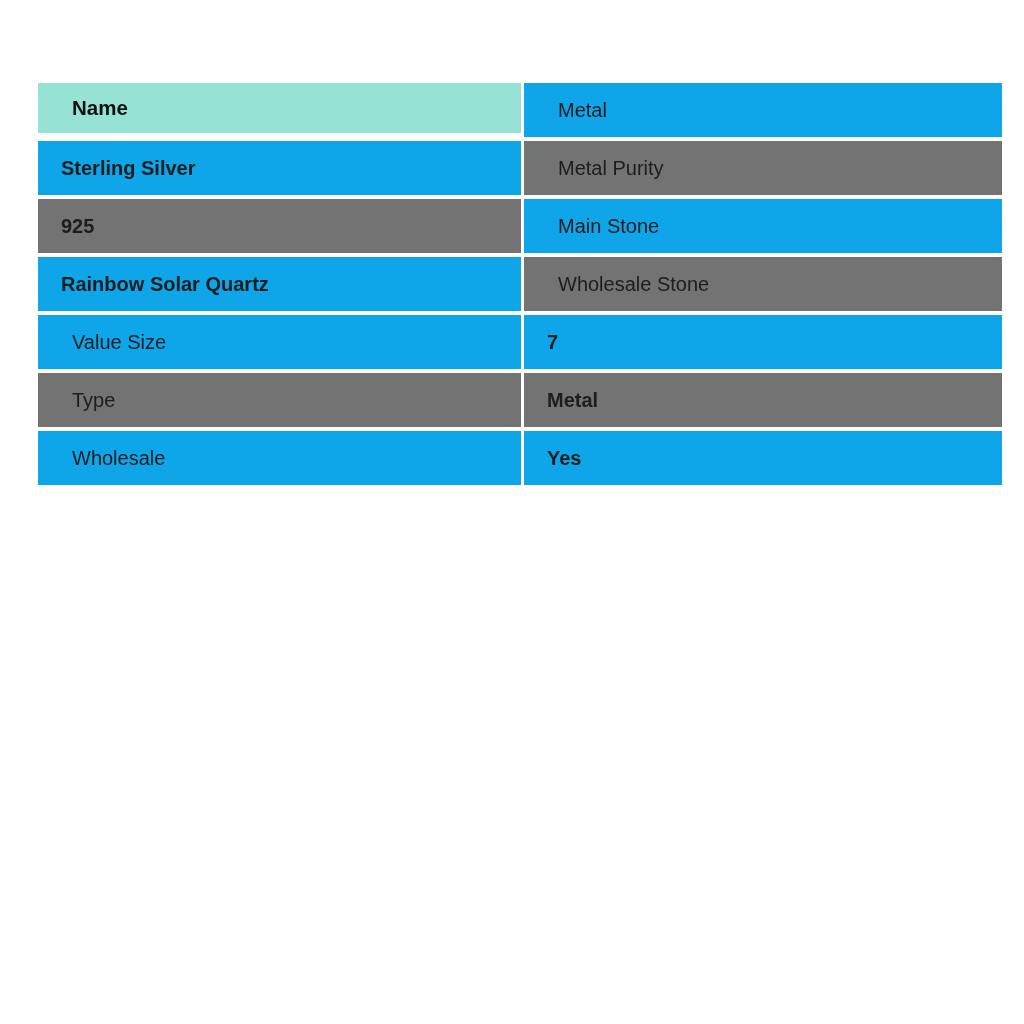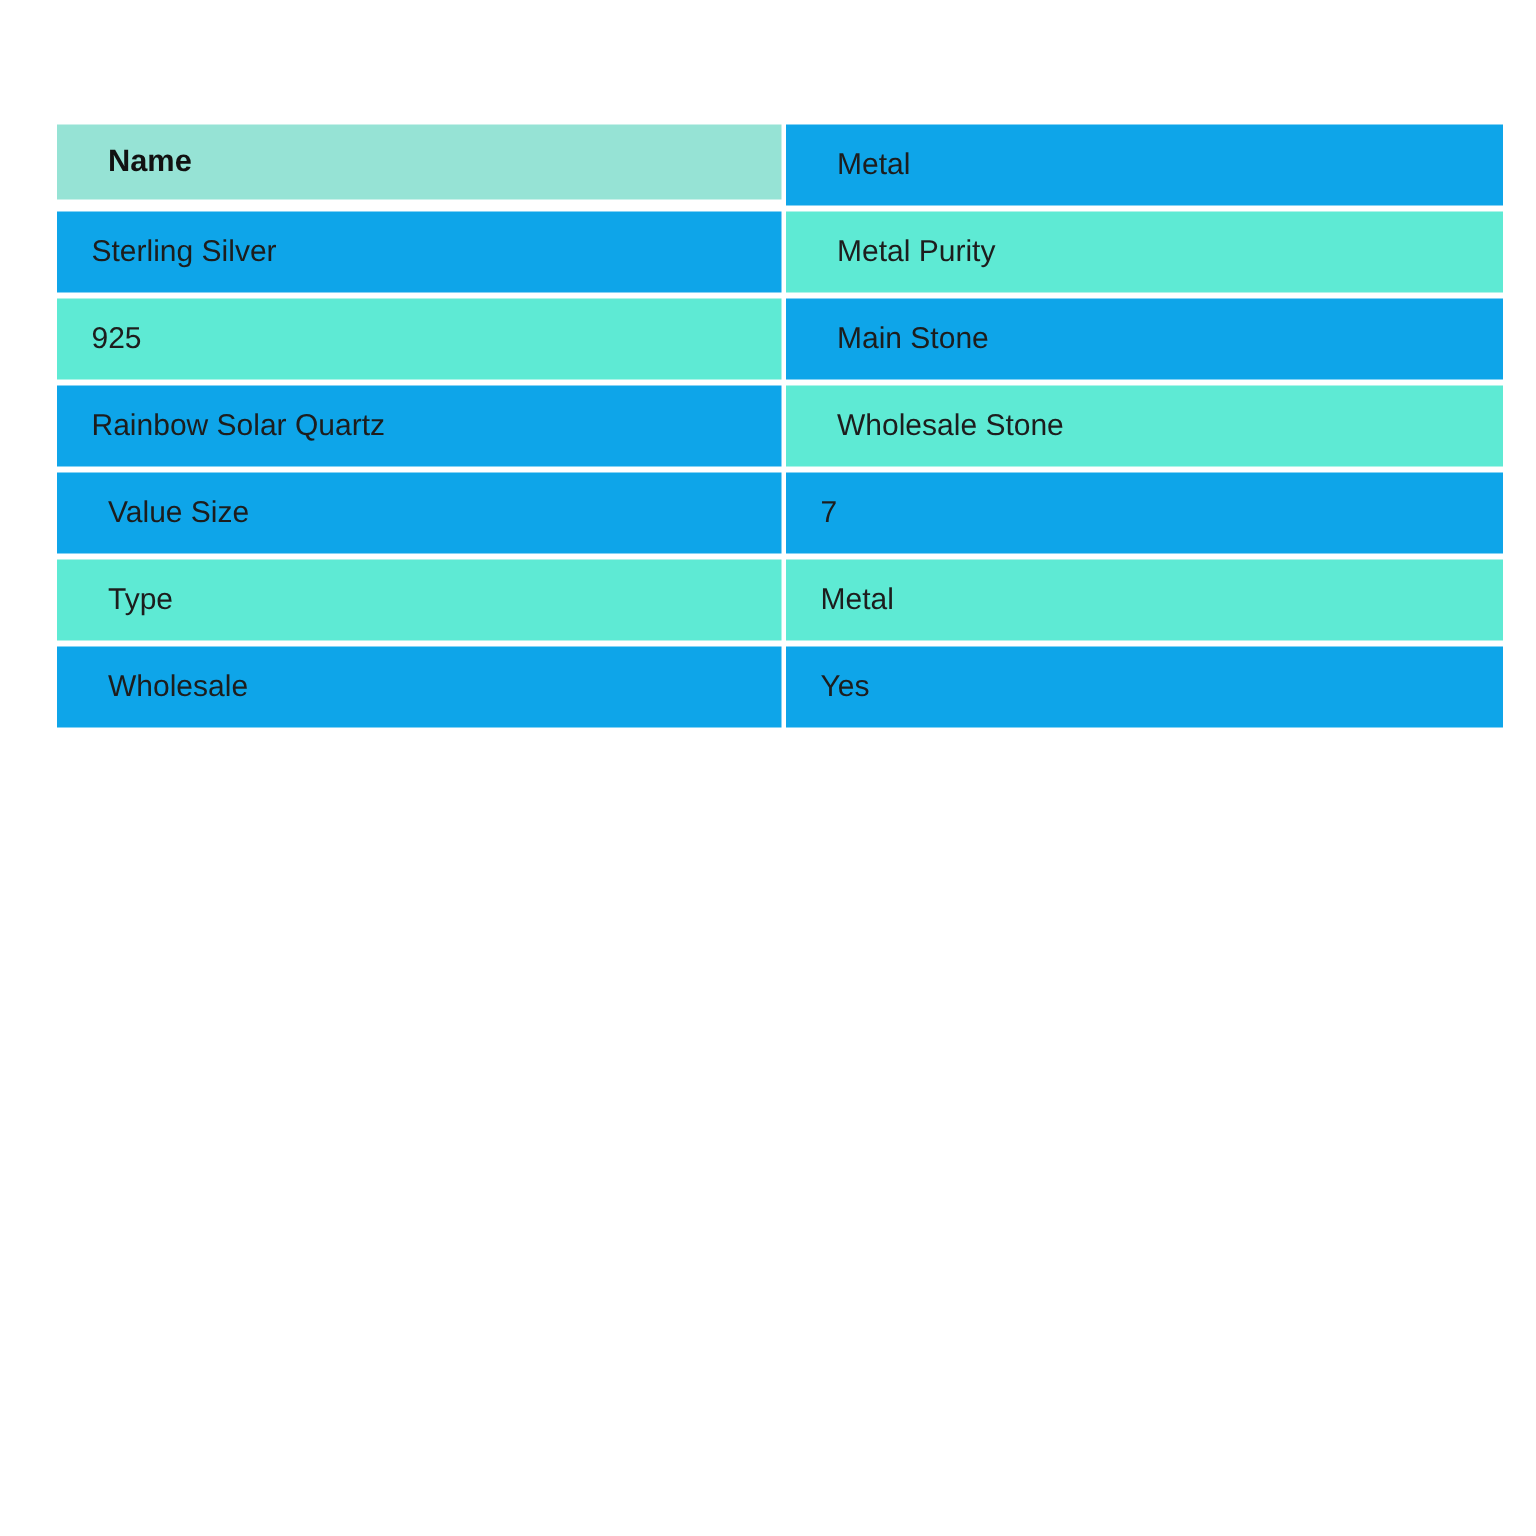--- a/index.html
+++ b/index.html
@@ -32,29 +32,29 @@
     display: flex;
     align-items: center;
     height: 54px;
     font-size: 20px;
     color: #1d1d1d;
     background: #0ea5e9;
     white-space: nowrap;
     overflow: hidden;
   }
   .cell.col-name  { padding-left: 34px; }
-  .cell.col-value { padding-left: 23px; }
+  .cell.col-value { padding-left: 23px; font-weight: bold; }
   .cell.header-cell {
     height: 50px;
     background: #96e3d5;
     font-weight: 600;
     font-size: 20.5px;
     color: #111111;
   }
-  .cell.stripe { background: #5eead4; }
+  .cell.stripe { background: #737373; }
 </style>
 </head>
 <body>
 
 <div class="page">
   <div class="spec-table">
 
     <div class="cell col-name header-cell">Name</div>
 
     <div class="cell col-name">Metal</div>

